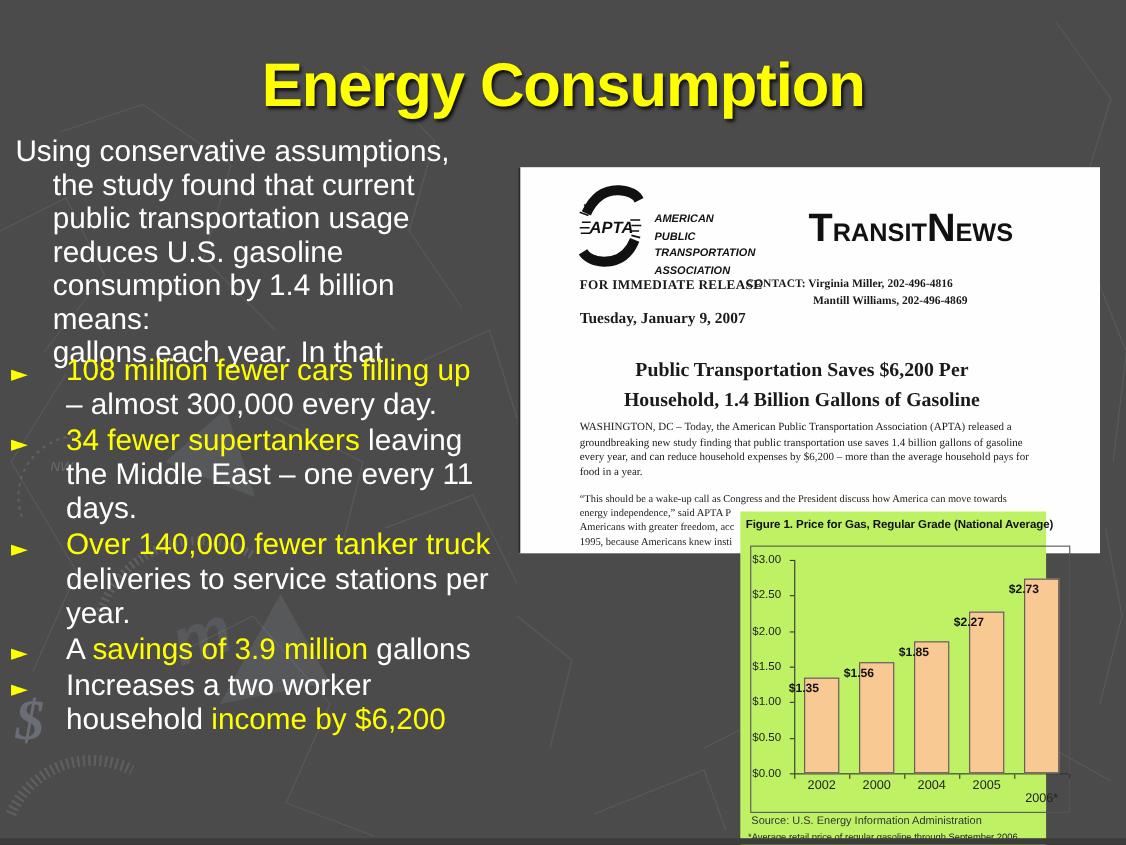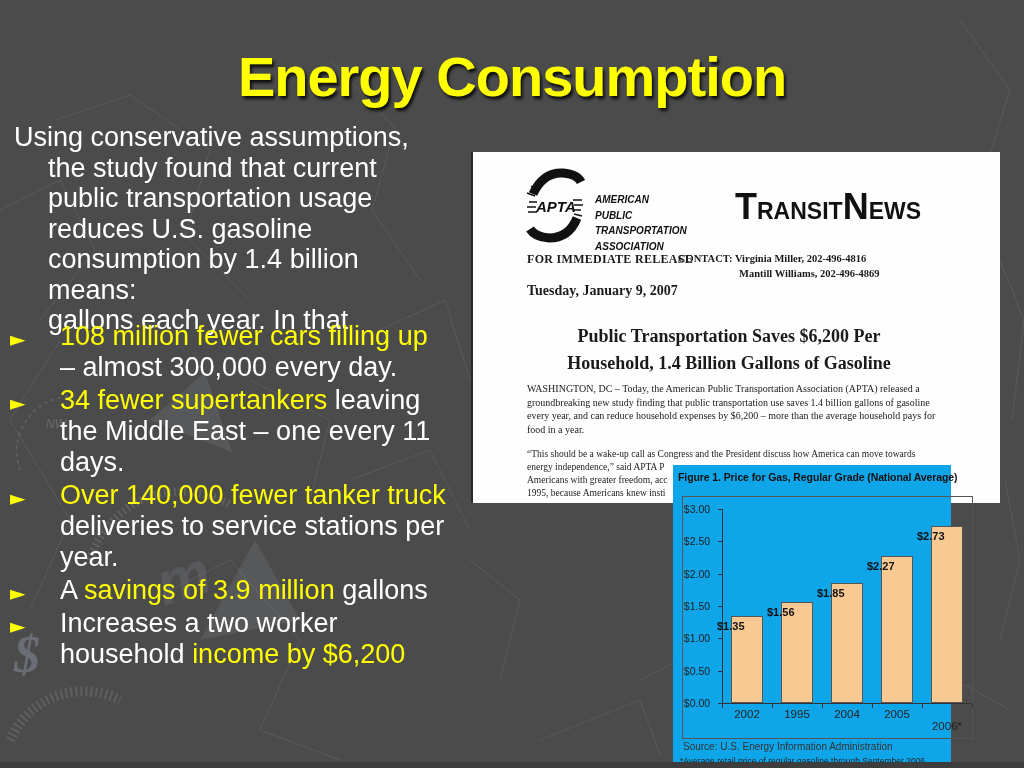--- a/index.html
+++ b/index.html
@@ -42,21 +42,21 @@
   .contact2{position:absolute;left:266px;top:116px;font-weight:bold;font-size:10.5px;}
   .date{position:absolute;left:54px;top:131px;font-weight:bold;font-size:14px;}
   .kicker{position:absolute;left:50px;top:156px;width:412px;text-align:center;
           font-weight:bold;font-size:11px;}
   .headline{position:absolute;left:26px;top:171px;width:460px;text-align:center;
             font-weight:bold;font-size:18px;line-height:27px;}
   .body1{position:absolute;left:54px;top:230px;font-size:10px;line-height:13.5px;}
   .body2{position:absolute;left:54px;top:296px;font-size:9.5px;line-height:13px;}
   .prline{white-space:nowrap;}
   
-  .chart{position:absolute;left:673px;top:465px;width:278px;height:303px;background:#0ea5e9;
+  .chart{position:absolute;left:673px;top:465px;width:278px;height:303px;background:#bef264;
          z-index:3;font-family:"Liberation Sans",sans-serif;color:#111;}
   .ctitle{position:absolute;left:5px;top:6px;font-size:10.5px;font-weight:bold;
           white-space:nowrap;letter-spacing:-.1px;}
   .frame{position:absolute;left:9px;top:31px;width:289px;height:241px;border:1px solid #555;}
   .yaxis{position:absolute;left:49px;top:44px;width:1px;height:195px;background:#333;}
   .xaxis{position:absolute;left:49px;top:238px;width:250px;height:1px;background:#333;}
   .ylab{position:absolute;width:38px;left:5px;text-align:center;font-size:10.5px;color:#222;}
   .ytickmark{position:absolute;left:45px;width:4px;height:1px;background:#333;}
   .xtickmark{position:absolute;top:239px;width:1px;height:4px;background:#333;}
   .bar{position:absolute;width:32px;background:#F9C994;border:1px solid #555;box-sizing:border-box;}
@@ -219,21 +219,21 @@
       <div class="xtickmark" style="left: 99px;"></div>
       <div class="xtickmark" style="left: 149px;"></div>
       <div class="xtickmark" style="left: 199px;"></div>
       <div class="xtickmark" style="left: 249px;"></div>
       <div class="xtickmark" style="left: 299px;"></div>
       <div class="bar" style="left: 58px; top: 150.7px; height: 87.3px; background: rgb(249, 201, 148);"></div>
       <div class="blab" style="left: 44px; top: 154.7px;">$1.35</div>
       <div class="xlab" style="left: 44px;">2002</div>
       <div class="bar" style="left: 108px; top: 137.12px; height: 100.88px; background: rgb(249, 201, 148);"></div>
       <div class="blab" style="left: 94px; top: 141.12px;">$1.56</div>
-      <div class="xlab" style="left: 94px;">1995</div>
+      <div class="xlab" style="left: 94px;">2000</div>
       <div class="bar" style="left: 158px; top: 118.367px; height: 119.633px; background: rgb(249, 201, 148);"></div>
       <div class="blab" style="left: 144px; top: 122.367px;">$1.85</div>
       <div class="xlab" style="left: 144px;">2004</div>
       <div class="bar" style="left: 208px; top: 91.2067px; height: 146.793px; background: rgb(249, 201, 148);"></div>
       <div class="blab" style="left: 194px; top: 95.2067px;">$2.27</div>
       <div class="xlab" style="left: 194px;">2005</div>
       <div class="bar" style="left: 258px; top: 61.46px; height: 176.54px; background: rgb(249, 201, 148);"></div>
       <div class="blab" style="left: 244px; top: 65.46px;">$2.73</div>
       <div class="xlab" style="left: 244px; margin-top: 12px;">2006*</div>
     </div>

